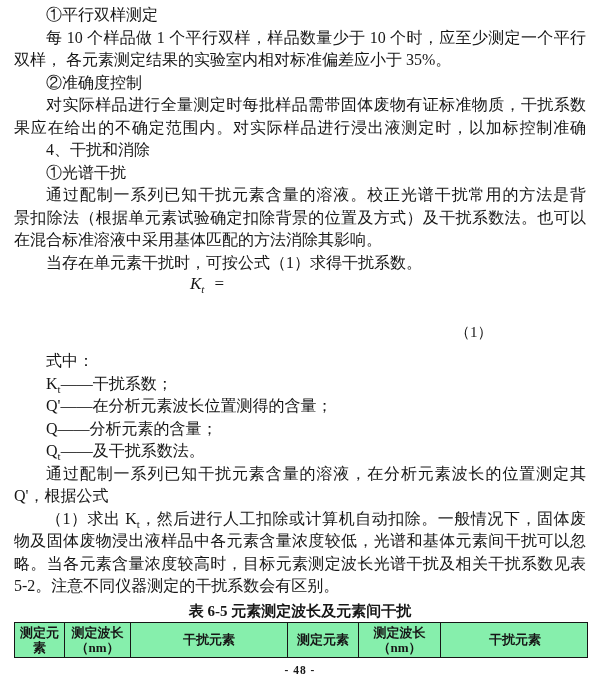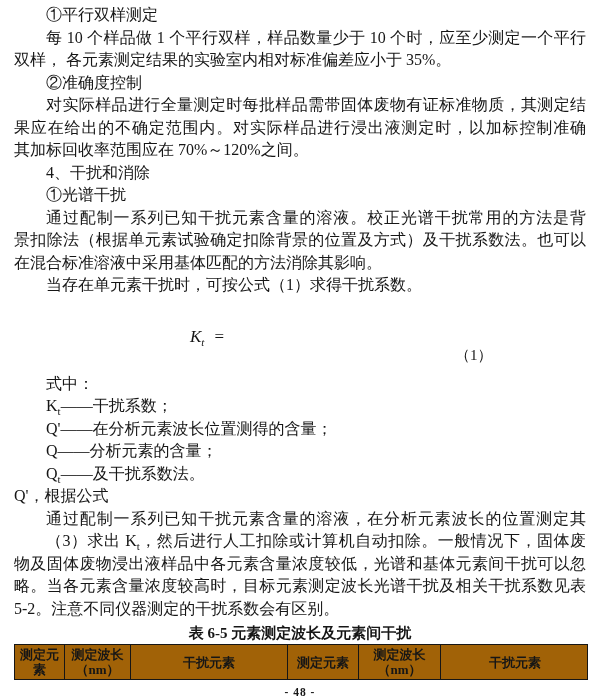--- a/index.html
+++ b/index.html
@@ -35,21 +35,21 @@
     text-justify: inter-character;
   }
   sub {
     font-size: 11px;
     line-height: 0;
   }
   
   .formula-row {
     height: 50px;
     display: flex;
-    align-items: flex-end;
+    align-items: flex-start;
     padding-left: 176px;
     font-style: italic;
     font-size: 17px;
   }
   .formula-row .lhs { margin-right: 10px; }
   .formula-row .eq { margin-right: 12px; font-style: normal; }
   .frac {
     display: inline-block;
     text-align: center;
     vertical-align: middle;
@@ -73,21 +73,21 @@
     line-height: 22px;
     text-align: center;
     font-weight: bold;
     font-size: 15px;
   }
   .tbl {
     display: flex;
     width: 574px;
     box-sizing: border-box;
     border: 1.4px solid #161616;
-    background: #a16207;
+    background: #86efac;
   }
   .tbl .th {
     box-sizing: border-box;
     border-right: 1px solid #161616;
     min-height: 34px;
     display: flex;
     align-items: center;
     justify-content: center;
     text-align: center;
     font-weight: bold;
@@ -108,46 +108,45 @@
 </head>
 <body>
 
 <div class="page">
 
   <div>
       <div class="line indent"><span>①平行双样测定</span></div>
       <div class="line indent fill"><span>每 10 个样品做 1 个平行双样，样品数量少于 10 个时，应至少测定一个平行</span></div>
       <div class="line"><span>双样， 各元素测定结果的实验室内相对标准偏差应小于 35%。</span></div>
       <div class="line indent"><span>②准确度控制</span></div>
-      <div class="line indent fill"><span>对实际样品进行全量测定时每批样品需带固体废物有证标准物质，其测定结</span></div>
+      <div class="line indent fill"><span>对实际样品进行全量测定时每批样品需带固体废物有证标准物质，干扰系数</span></div>
       <div class="line fill"><span>果应在给出的不确定范围内。对实际样品进行浸出液测定时，以加标控制准确度，</span></div>
-      <div class="line"><span>其加标回收率范围应在 70%～120%之间。</span></div>
       <div class="line indent"><span>4、干扰和消除</span></div>
       <div class="line indent"><span>①光谱干扰</span></div>
       <div class="line indent fill"><span>通过配制一系列已知干扰元素含量的溶液。校正光谱干扰常用的方法是背</span></div>
       <div class="line fill"><span>景扣除法（根据单元素试验确定扣除背景的位置及方式）及干扰系数法。也可以</span></div>
       <div class="line"><span>在混合标准溶液中采用基体匹配的方法消除其影响。</span></div>
       <div class="line indent"><span>当存在单元素干扰时，可按公式（1）求得干扰系数。</span></div>
     </div>
 
   <div class="formula-row">
     <span class="lhs"><span>K</span><sub>t</sub></span>
     <span class="eq">=</span>
   </div>
   <div class="eq-label">（1）</div>
 
   <div class="after-block">
       <div class="line indent"><span>式中：</span></div>
       <div class="line indent"><span>K</span><sub>t</sub><span>——干扰系数；</span></div>
       <div class="line indent"><span>Q'——在分析元素波长位置测得的含量；</span></div>
       <div class="line indent"><span>Q——分析元素的含量；</span></div>
       <div class="line indent"><span>Q</span><sub>t</sub><span>——及干扰系数法。</span></div>
+      <div class="line indent fill"><span>通过配制一系列已知干扰元素含量的溶液，在分析元素波长的位置测定其</span></div>
       <div class="line"><span>Q'，根据公式</span></div>
-      <div class="line indent fill"><span>通过配制一系列已知干扰元素含量的溶液，在分析元素波长的位置测定其</span></div>
-      <div class="line indent fill"><span>（3）求出 K</span><sub>t</sub><span>，然后进行人工扣除或计算机自动扣除。一般情况下，固体废</span></div>
+      <div class="line indent fill"><span>（1）求出 K</span><sub>t</sub><span>，然后进行人工扣除或计算机自动扣除。一般情况下，固体废</span></div>
       <div class="line fill"><span>物及固体废物浸出液样品中各元素含量浓度较低，光谱和基体元素间干扰可以忽</span></div>
       <div class="line fill"><span>略。当各元素含量浓度较高时，目标元素测定波长光谱干扰及相关干扰系数见表</span></div>
       <div class="line"><span>5-2。注意不同仪器测定的干扰系数会有区别。</span></div>
     </div>
 
   <div class="tbl-title">表 6-5  元素测定波长及元素间干扰</div>
 
   <div class="tbl">
       <div class="th" style="width: 50px; flex: 0 0 50px;">测定元
 素</div>

